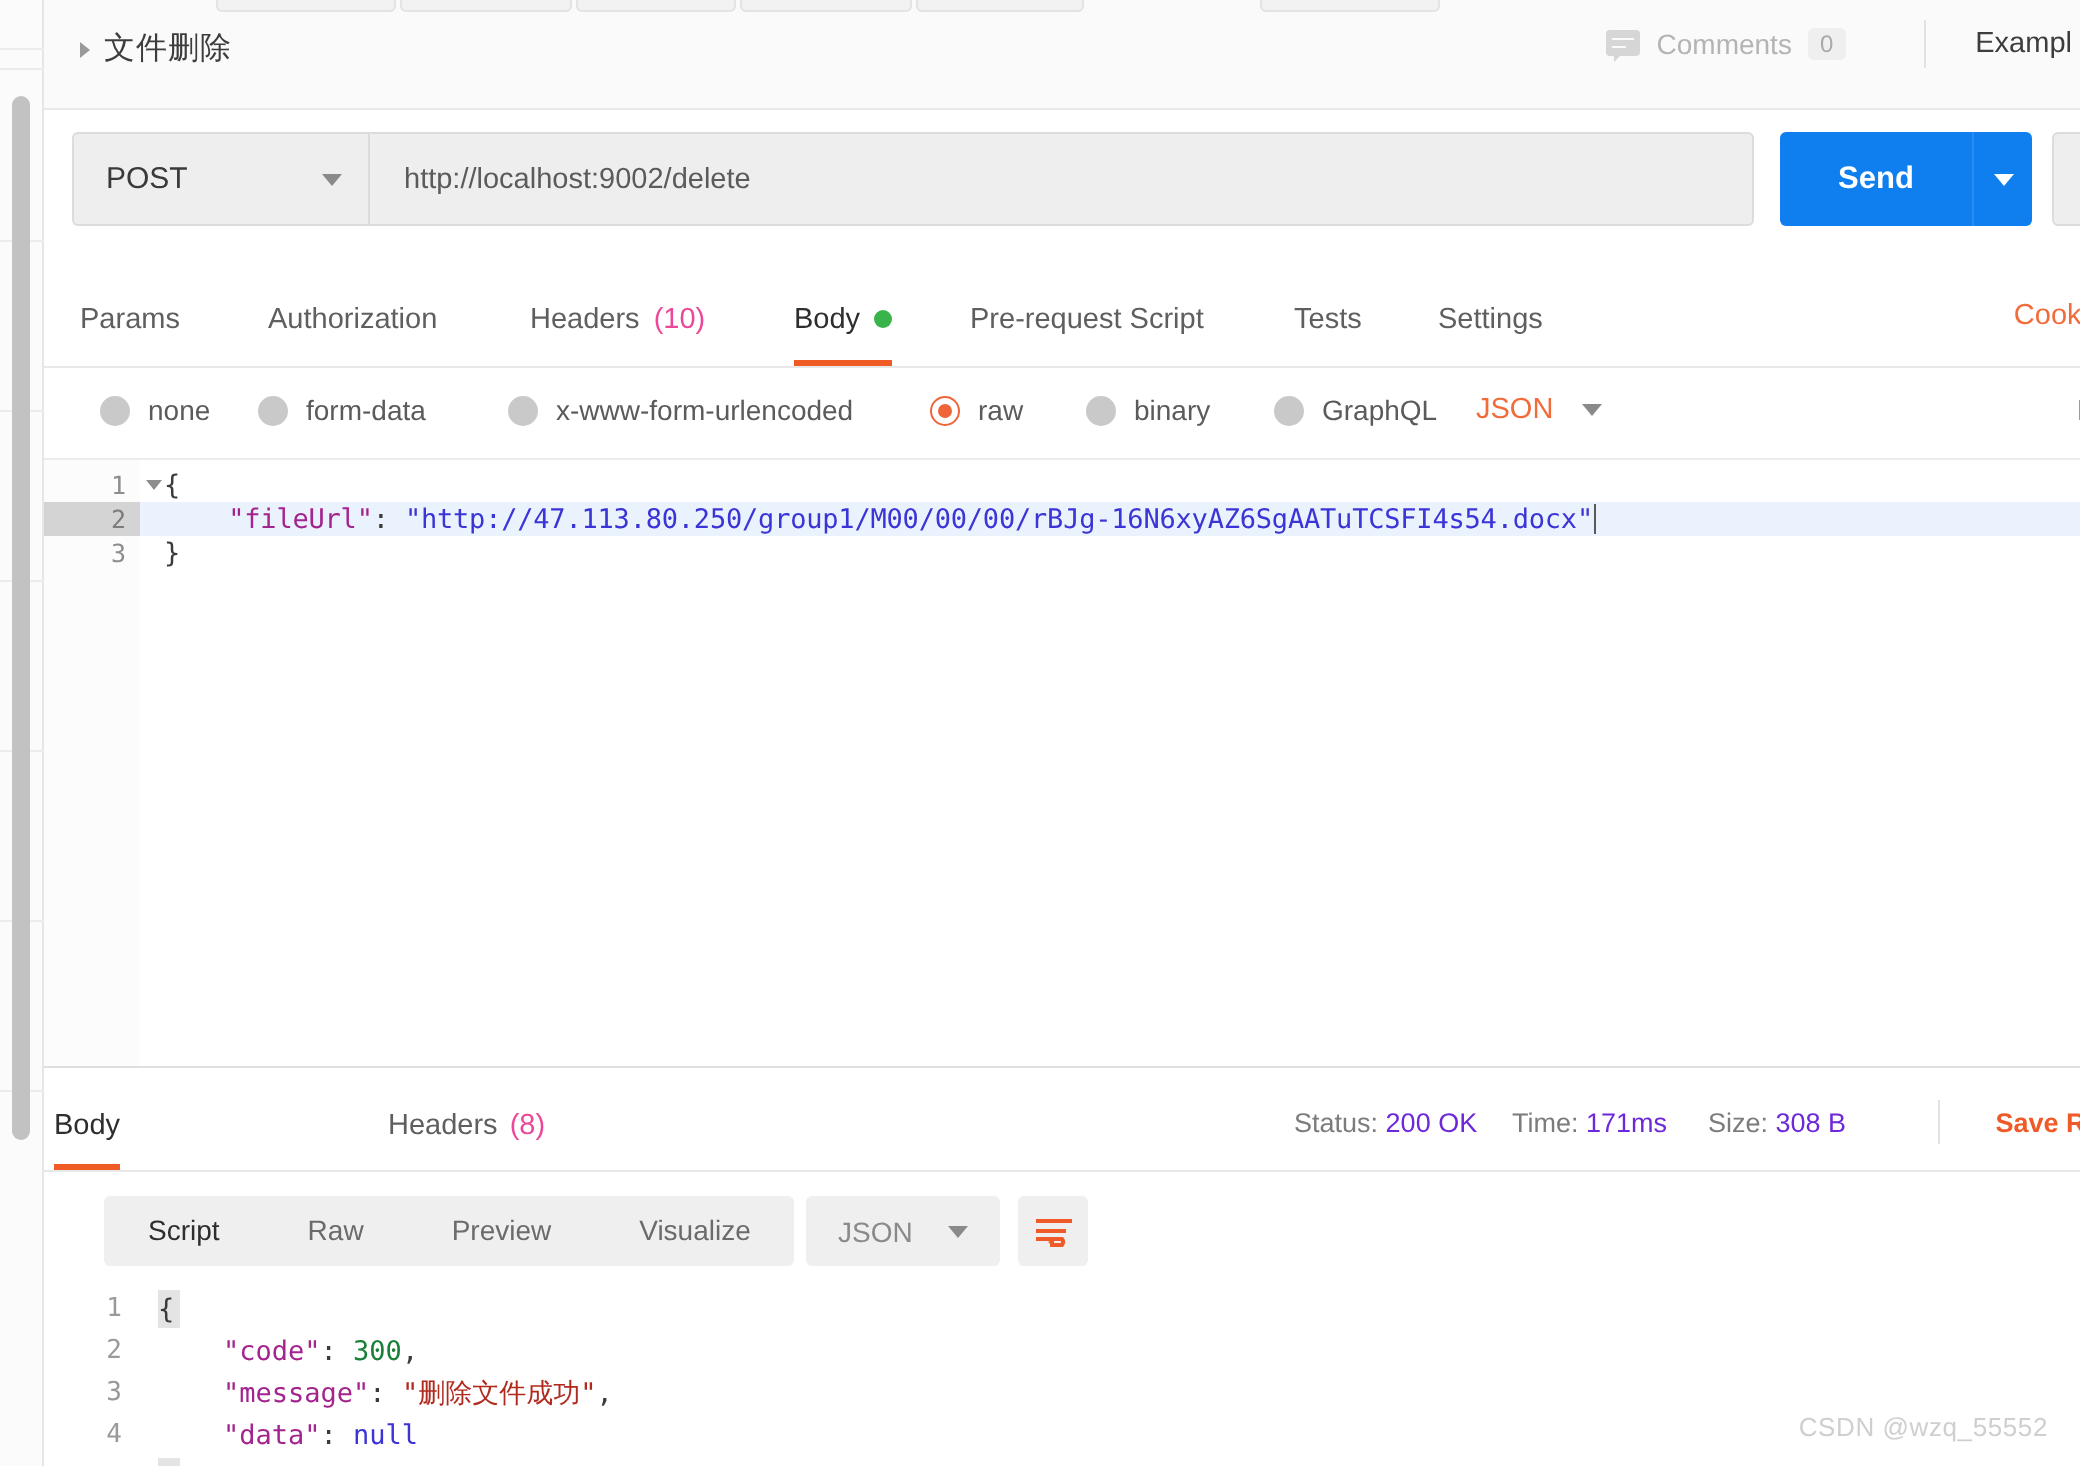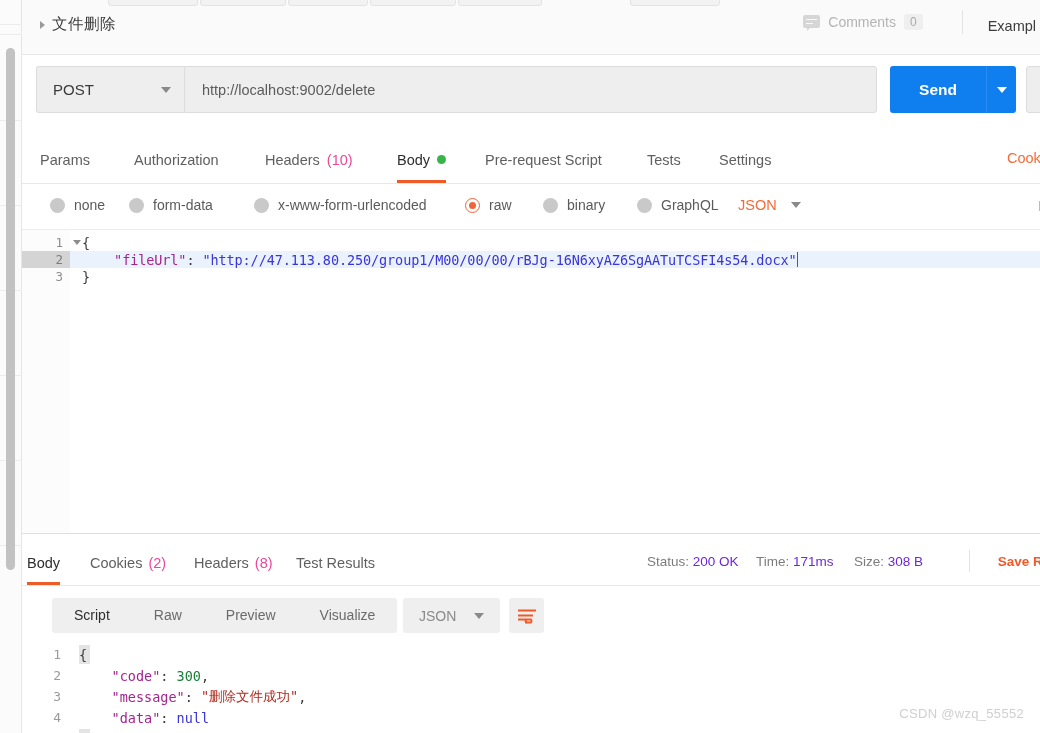--- a/index.html
+++ b/index.html
@@ -18,21 +18,21 @@
   .vscroll-thumb { position: absolute; left: 0; top: 0; width: 9px; height: 522px; background: #c2c2c2; border-radius: 5px; }
 
   
   .req-header { position: absolute; left: 22px; top: 0; right: 0; height: 55px; background: #fafafa; border-bottom: 1px solid #e8e8e8; }
   .tab-stubs { position: absolute; left: 0; top: 0; right: 0; height: 6px; }
   .tab-stub { position: absolute; top: -4px; height: 10px; border: 1px solid #e3e3e3; border-radius: 3px; background: #f2f2f2; }
   .req-title { position: absolute; left: 18px; top: 14px; display: flex; align-items: center; gap: 7px; }
   .disclosure { width: 0; height: 0; border-left: 5px solid #9a9a9a; border-top: 4px solid transparent; border-bottom: 4px solid transparent; }
   .req-title-text { font-size: 15.5px; color: #3d3d3d; letter-spacing: .5px; }
 
-  .hdr-right { position: absolute; right: 0; top: 10px; display: flex; align-items: flex-end; gap: 15px; }
+  .hdr-right { position: absolute; right: 0; top: 10px; display: flex; align-items: center; gap: 15px; }
   .comments-box { display: flex; align-items: center; gap: 8px; padding: 4px 14px; }
   .comment-icon { width: 17px; height: 15px; position: relative; }
   .comment-icon .bub { position: absolute; left: 0; top: 0; width: 17px; height: 13px; background: #d6d6d6; border-radius: 2px; }
   .comment-icon .tail { position: absolute; left: 4px; top: 12px; width: 0; height: 0; border-left: 4px solid #d6d6d6; border-bottom: 4px solid transparent; }
   .comment-icon .l1, .comment-icon .l2 { position: absolute; left: 3px; height: 1.6px; background: #fafafa; }
   .comment-icon .l1 { top: 4px; width: 11px; }
   .comment-icon .l2 { top: 8px; width: 7px; }
   .comments-label { font-size: 14px; color: #b4b4b4; }
   .comments-count { font-size: 12px; color: #a9a9a9; background: #efefef; border-radius: 3px; padding: 1px 6px; }
   .hdr-div { width: 1px; height: 24px; background: #e2e2e2; margin: 0 10px; }
@@ -271,30 +271,23 @@
       <span class="k-punc">}</span>
     </div>
   </div>
 
   <div class="resp-sep"></div>
   <div class="resp-tabs">
     <div class="ptab active" style="left:5px">
       <span>Body</span>
       <span class="uline"></span>
     </div>
-    <div class="ptab" style="left:68px">
-      <span>Cookies</span>
-      <span class="badge-green">(2)</span>
-    </div>
     <div class="ptab" style="left:172px">
       <span>Headers</span>
       <span class="badge-green">(8)</span>
-    </div>
-    <div class="ptab" style="left:274px">
-      <span>Test Results</span>
     </div>
 
     <div class="meta" style="left:625px">
       <span>Status:</span>
       <b>200 OK</b>
     </div>
     <div class="meta" style="left:734px">
       <span>Time:</span>
       <b>171ms</b>
     </div>

